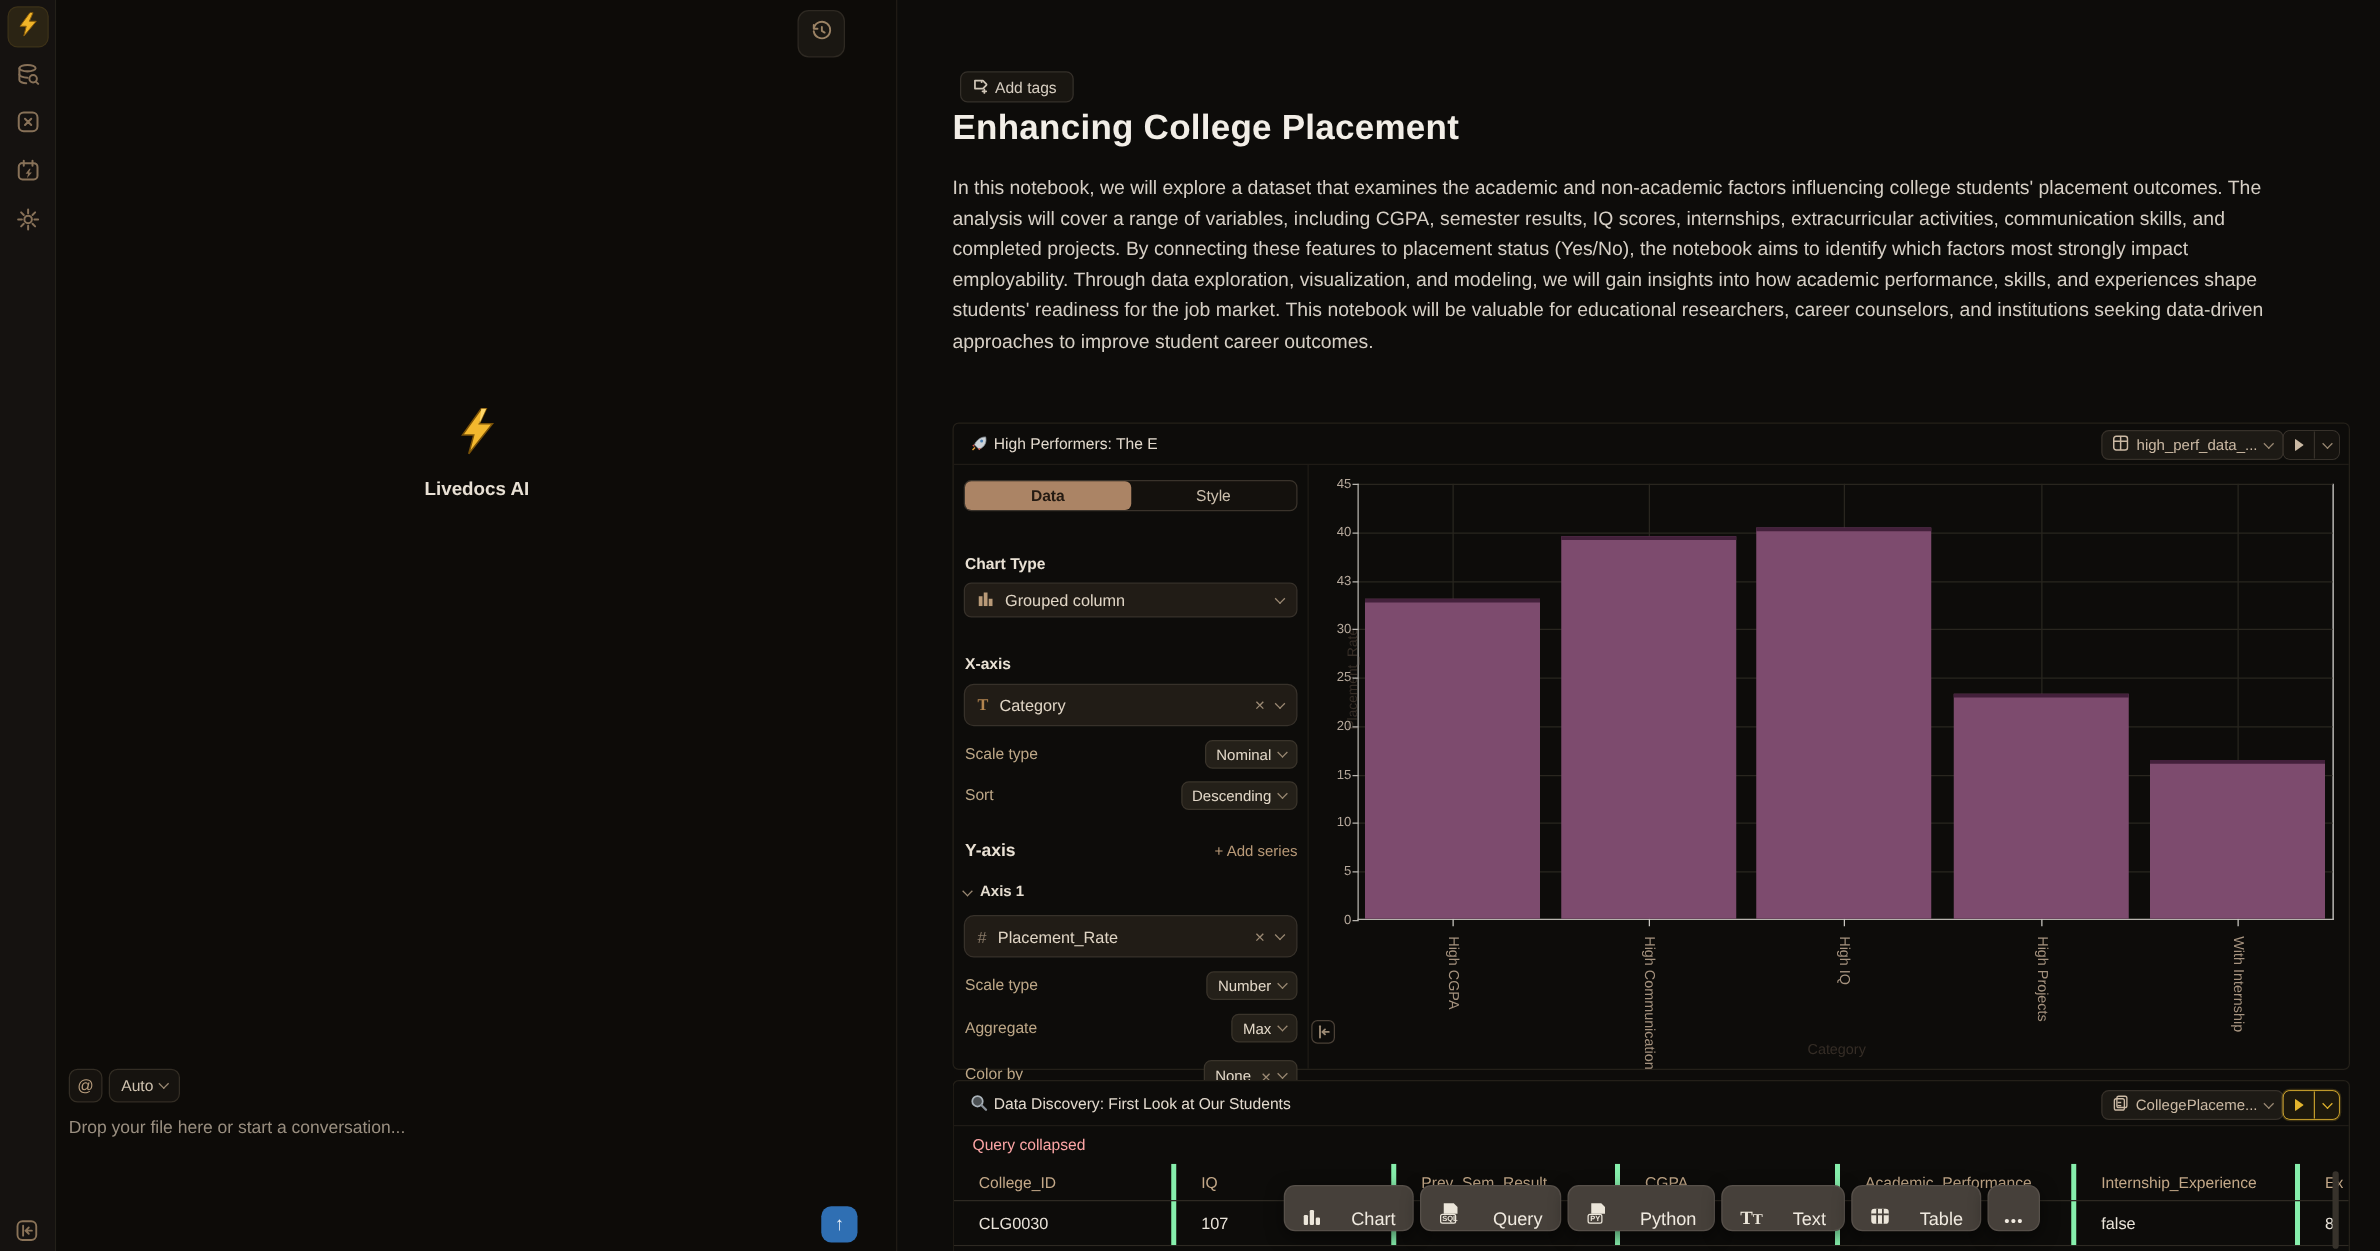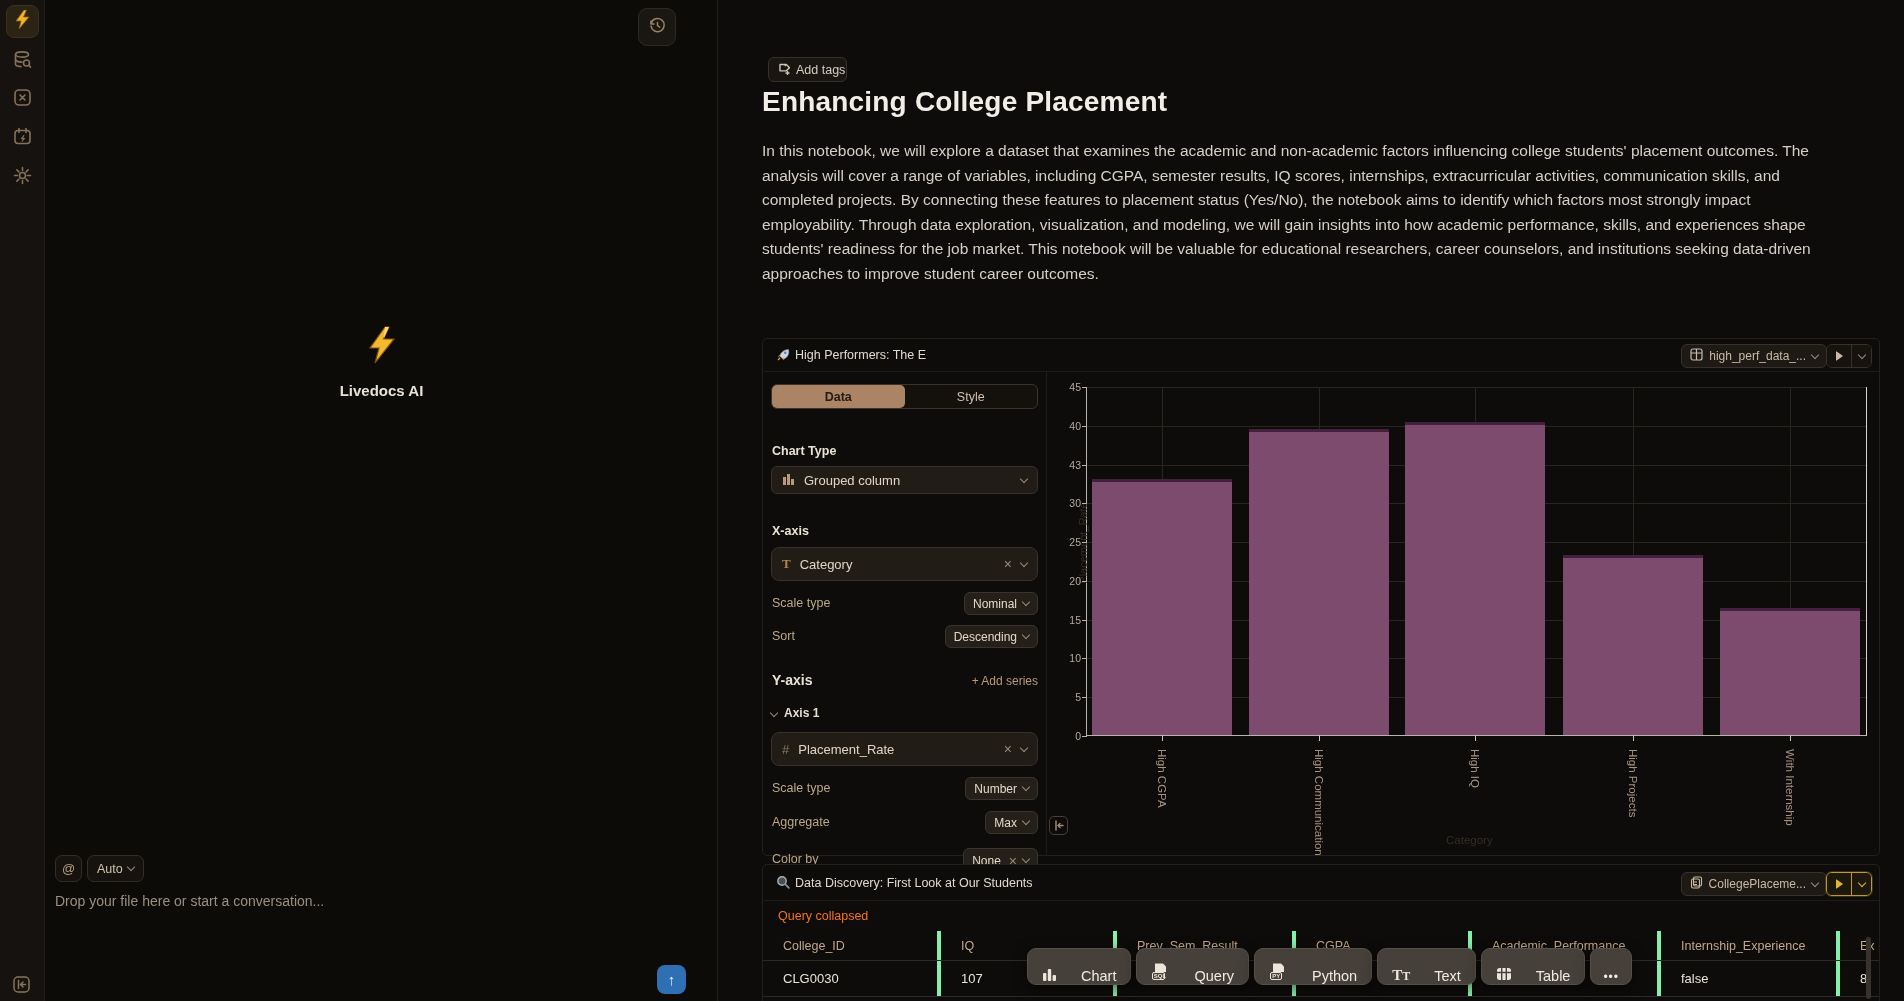--- a/index.html
+++ b/index.html
@@ -28,21 +28,21 @@
   .past-item { position:absolute; left:0; top:38px; width:673px; height:34px; cursor:pointer; }
   .past-item-title { position:absolute; left:18px; top:8px; font-size:13.5px; color:#ddd5c9; }
   .past-item-arrow { position:absolute; right:25px; top:6px; font-size:15px; color:#8f8273; }
   .at-btn { position:absolute; left:10px; top:855px; width:27px; height:27px; border-radius:7px; border:1px solid #332d24; background:#16130f; color:#b99e7e; font-size:13px; display:flex; align-items:center; justify-content:center; cursor:pointer; }
   .auto-pill { position:absolute; left:42px; top:855px; height:27px; padding:0 9px; border-radius:7px; border:1px solid #332d24; background:#16130f; color:#cfc2af; font-size:12.5px; display:flex; align-items:center; gap:5px; cursor:pointer; }
   .chat-input { position:absolute; left:10px; top:893px; width:500px; font-size:14px; color:#9a8f80; }
   .send-btn { position:absolute; right:31px; bottom:7px; width:29px; height:29px; border-radius:8px; background:#2f6fb3; color:#eaf1f8; font-size:15px; font-weight:700; display:flex; align-items:center; justify-content:center; cursor:pointer; }
 
   
   .main { position:absolute; left:718px; top:0; width:1186px; height:1001px; background:#0d0c0a; }
-  .add-tags { position:absolute; left:50px; top:57px; height:25px; padding:0 1px 0 8px; display:inline-flex; align-items:center; gap:6px; border:1px solid #35302a; border-radius:6px; background:#191611; font-size:12.5px; color:#d6cdc0; cursor:pointer; }
+  .add-tags { position:absolute; left:50px; top:57px; height:25px; padding:0 13px 0 8px; display:inline-flex; align-items:center; gap:6px; border:1px solid #35302a; border-radius:6px; background:#191611; font-size:12.5px; color:#d6cdc0; cursor:pointer; }
   .add-tags svg { stroke:#cfc5b6; fill:none; stroke-width:1.4; stroke-linecap:round; stroke-linejoin:round; }
   .nb-title { position:absolute; left:44px; top:86px; font-size:28px; font-weight:800; letter-spacing:.2px; color:#f2eee7; }
   .nb-desc { position:absolute; left:44px; top:139px; width:1078px; font-size:15.5px; line-height:24.5px; color:#d6cfc5; }
 
   
   .cell { position:absolute; left:44px; width:1118px; border:1px solid #242019; border-radius:5px; background:#0d0c0a; }
   .cell-head { position:relative; height:33px; border-bottom:1px solid #1f1b16; }
   .cell-title { position:absolute; left:32px; top:9px; font-size:12.5px; color:#e2d9cd; }
   .cell-emoji { position:absolute; left:13px; top:8px; width:15px; height:15px; }
   .df-pill { position:absolute; right:52px; top:5px; height:24px; padding:0 8px; display:flex; align-items:center; gap:6px; border:1px solid #37312a; border-radius:6px; background:#1d1a15; font-size:12px; color:#cbb9a4; cursor:pointer; }
@@ -83,21 +83,21 @@
   .ylab { position:absolute; left:-32px; width:26px; text-align:right; font-size:10.5px; color:#b5a89b; }
   .ymark { position:absolute; left:-5px; width:5px; height:1px; background:#b7b4ae; }
   .xmark { position:absolute; bottom:-6px; width:1px; height:6px; background:#cac7c2; }
   .xlab { position:absolute; transform-origin:0 0; transform:rotate(90deg); font-size:11.5px; color:#a6937f; white-space:nowrap; }
   .ytitle { position:absolute; left:-45px; top:150px; transform:rotate(-90deg); font-size:11px; color:#352d26; }
   .xtitle { position:absolute; font-size:11.5px; color:#352d26; }
   .panel-collapse { position:absolute; left:286px; top:477px; width:19px; height:19px; border:1px solid #4a4036; border-radius:5px; display:flex; align-items:center; justify-content:center; cursor:pointer; }
   .panel-collapse svg { stroke:#9c8a74; fill:none; stroke-width:1.5; stroke-linecap:round; }
 
   
-  .query-note { position:absolute; left:15px; top:44px; font-size:12.5px; color:#f97316; }
+  .query-note { position:absolute; left:15px; top:44px; font-size:12.5px; color:#fca5a5; }
   .tbl { position:absolute; left:0; top:66px; width:1116px; overflow:hidden; }
   .trow { display:flex; border-bottom:1px solid #2e2a23; }
   .trow.head { height:30px; }
   .trow.body { height:36px; }
   .tc { flex:none; padding-left:20px; display:flex; align-items:center; border-right:4px solid #86efac; overflow:hidden; white-space:nowrap; }
   .trow.head .tc { font-size:12.5px; color:#c3a888; }
   .trow.body .tc { font-size:13px; color:#e9e3d9; }
   .c0{width:178px}.c1{width:176px}.c2{width:179px}.c3{width:176px}.c4{width:189px}.c5{width:179px}.c6{width:42px;border-right:none}
   .tbl-scroll { position:absolute; right:-38px; top:72px; width:5px; height:62px; border-radius:3px; background:#37322b; }
 

